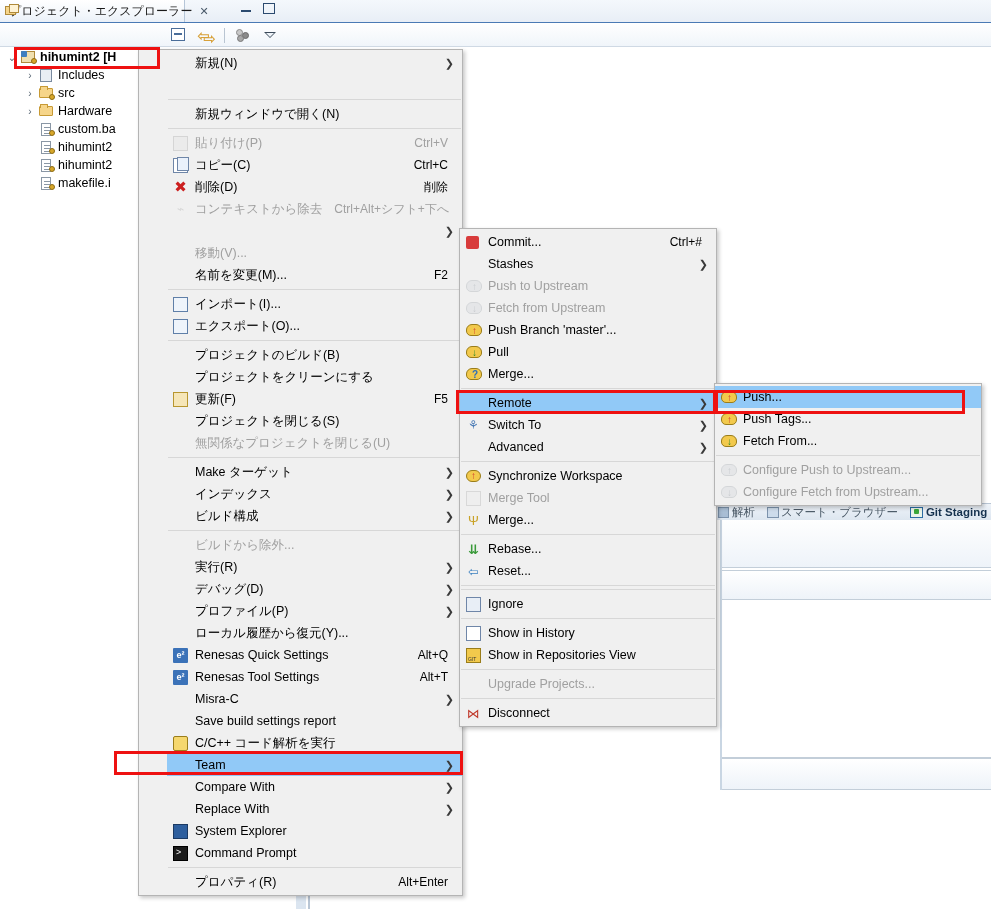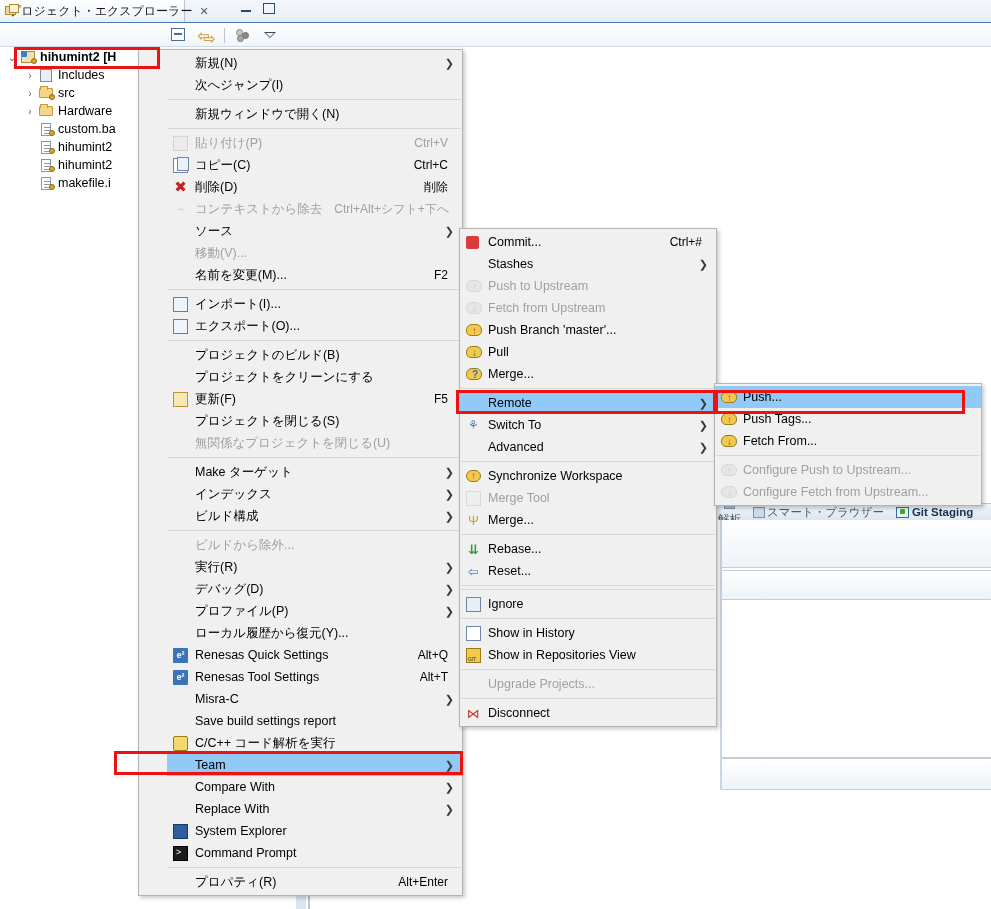--- a/index.html
+++ b/index.html
@@ -194,21 +194,21 @@
 
 <div id="root">
 
   <div class="bg-panel" style="left:720px; top:518px; width:271px; height:50px; border:none; background:linear-gradient(to bottom,#ffffff 0%, #eef3f9 100%); border-bottom:1px solid #c3ced9;"></div>
   <div class="bg-band" style="left:720px; top:570px; width:271px; height:30px;"></div>
   <div class="bg-panel" style="left:720px; top:600px; width:271px; height:158px; border:none; border-bottom:1px solid #c3ced9;"></div>
   <div class="bg-band" style="left:720px; top:758px; width:271px; height:32px;"></div>
   <div class="strip" style="left:720px; top:518px; width:2px; height:272px; background:#c9d6e3;"></div>
 
   <div class="bg-tabbar" style="left:712px; top:503px; width:279px; height:17px;">
-    <span style="display:inline-flex;align-items:center;gap:3px;padding:0 6px;opacity:.85;flex-direction:column;">
+    <span style="display:inline-flex;align-items:center;gap:3px;padding:0 6px;opacity:.85;">
       <span style="width:11px;height:11px;background:#9fb6cf;border:1px solid #6b84a0;display:inline-block;"></span>
       <span>解析</span>
     </span>
     <span style="display:inline-flex;align-items:center;gap:2px;padding:0 6px;opacity:.85;">
       <span style="width:12px;height:11px;background:#c9d9ea;border:1px solid #6b84a0;display:inline-block;"></span>
       <span>スマート・ブラウザー</span>
     </span>
     <span style="display:inline-flex;align-items:center;gap:3px;padding:0 6px;font-weight:bold;color:#16324f;">
       <span style="width:13px;height:11px;background:#eaf4ea;border:1.5px solid #2e6da4;display:inline-block;position:relative;">
         <span style="position:absolute;left:3px;top:1px;width:5px;height:5px;background:#3aa83a;border-radius:1px;display:block;"></span>
@@ -326,21 +326,20 @@
     </div>
 
   <div class="menu" id="menu-context" style="left:138px; top:49px; width:325px;padding-left:28px;">
       <div class="mi">
         <span class="mi-icon"></span>
         <span class="mi-label">新規(N)</span>
         <span class="mi-arrow">❯</span>
       </div>
       <div class="mi">
         <span class="mi-icon"></span>
-        <span class="mi-label">次へジャンプ(I)</span>
       </div>
       <div class="msep"></div>
       <div class="mi">
         <span class="mi-icon"></span>
         <span class="mi-label">新規ウィンドウで開く(N)</span>
       </div>
       <div class="msep"></div>
       <div class="mi disabled">
         <span class="mi-icon" style="opacity: 0.45;">
           <span class="g g-paste"></span>
@@ -364,21 +363,20 @@
       </div>
       <div class="mi disabled">
         <span class="mi-icon" style="opacity: 0.45;">
           <span class="g g-ctx">⌁</span>
         </span>
         <span class="mi-label">コンテキストから除去</span>
         <span class="mi-accel">Ctrl+Alt+シフト+下へ</span>
       </div>
       <div class="mi">
         <span class="mi-icon"></span>
-        <span class="mi-label">ソース</span>
         <span class="mi-arrow">❯</span>
       </div>
       <div class="mi disabled">
         <span class="mi-icon"></span>
         <span class="mi-label">移動(V)...</span>
       </div>
       <div class="mi">
         <span class="mi-icon"></span>
         <span class="mi-label">名前を変更(M)...</span>
         <span class="mi-accel">F2</span>

